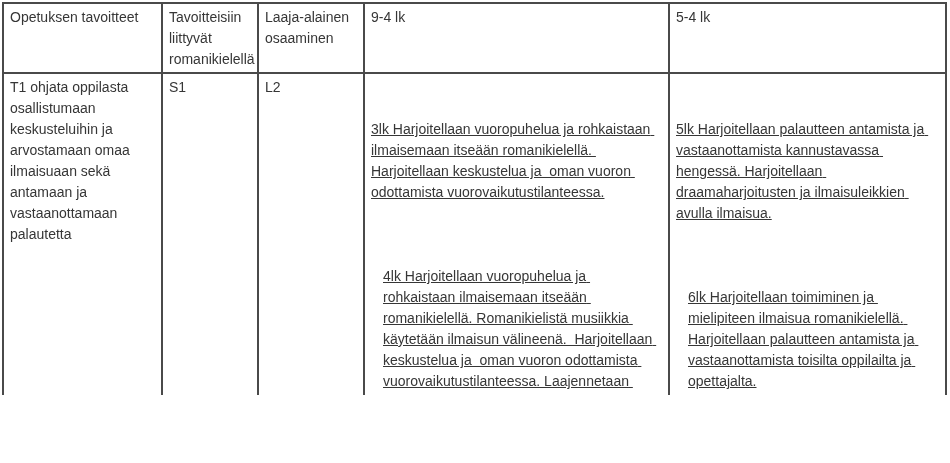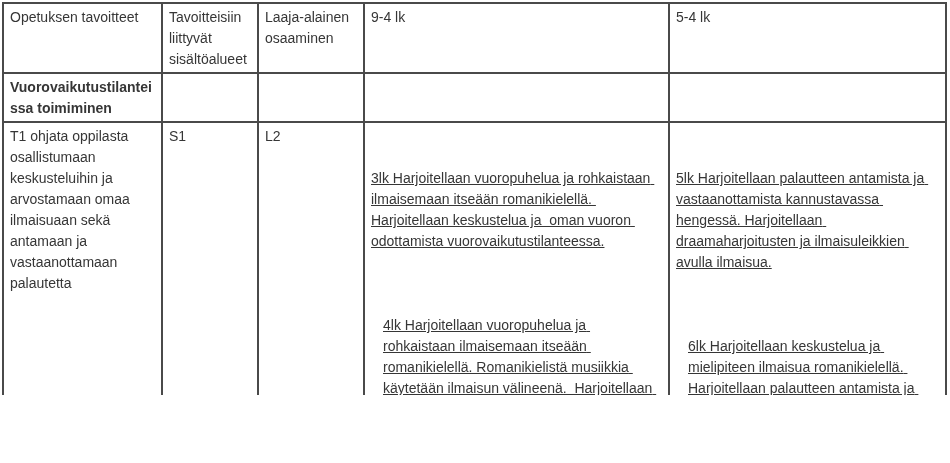--- a/index.html
+++ b/index.html
@@ -57,44 +57,36 @@
       <col style="width:159px">
       <col style="width:96px">
       <col style="width:106px">
       <col style="width:305px">
       <col style="width:277px">
     </colgroup>
 
     <tbody>
         <tr class="r-header">
       <td>Opetuksen tavoitteet</td>
-      <td>Tavoitteisiin liittyvät sisältöalueet</td>
+      <td>Tavoitteisiin liittyvät romanikielellä</td>
       <td>Laaja-alainen osaaminen</td>
       <td>9-4 lk</td>
       <td>5-4 lk</td>
     </tr>
 
-    <tr class="r-section1">
-      <td class="section-title">Vuorovaikutustilantei
-ssa toimiminen</td>
-      <td></td>
-      <td></td>
-      <td></td>
-      <td></td>
-    </tr>
 
     <tr class="r-t1">
       <td>T1 ohjata oppilasta osallistumaan keskusteluihin ja arvostamaan omaa ilmaisuaan sekä antamaan ja vastaanottamaan palautetta</td>
       <td>S1</td>
       <td>L2</td>
       <td class="para-cell">
         <p>3lk Harjoitellaan vuoropuhelua ja rohkaistaan ilmaisemaan itseään romanikielellä. Harjoitellaan keskustelua ja  oman vuoron odottamista vuorovaikutustilanteessa.</p>
         <p>4lk Harjoitellaan vuoropuhelua ja rohkaistaan ilmaisemaan itseään romanikielellä. Romanikielistä musiikkia käytetään ilmaisun välineenä.  Harjoitellaan keskustelua ja  oman vuoron odottamista vuorovaikutustilanteessa. Laajennetaan sanavaraston käyttöä  omassa ilmaisussa.</p>
       </td>
       <td class="para-cell">
         <p>5lk Harjoitellaan palautteen antamista ja vastaanottamista kannustavassa hengessä. Harjoitellaan draamaharjoitusten ja ilmaisuleikkien avulla ilmaisua.</p>
-        <p>6lk Harjoitellaan keskustelua ja mielipiteen ilmaisua romanikielellä. Harjoitellaan palautteen antamista ja vastaanottamista toisilta oppilailta ja opettajalta.</p>
+        <p>6lk Harjoitellaan toimiminen ja mielipiteen ilmaisua romanikielellä. Harjoitellaan palautteen antamista ja vastaanottamista toisilta oppilailta ja opettajalta.</p>
       </td>
     </tr>
 
   </tbody>
     </table>
 </div>
 
 </body></html>

